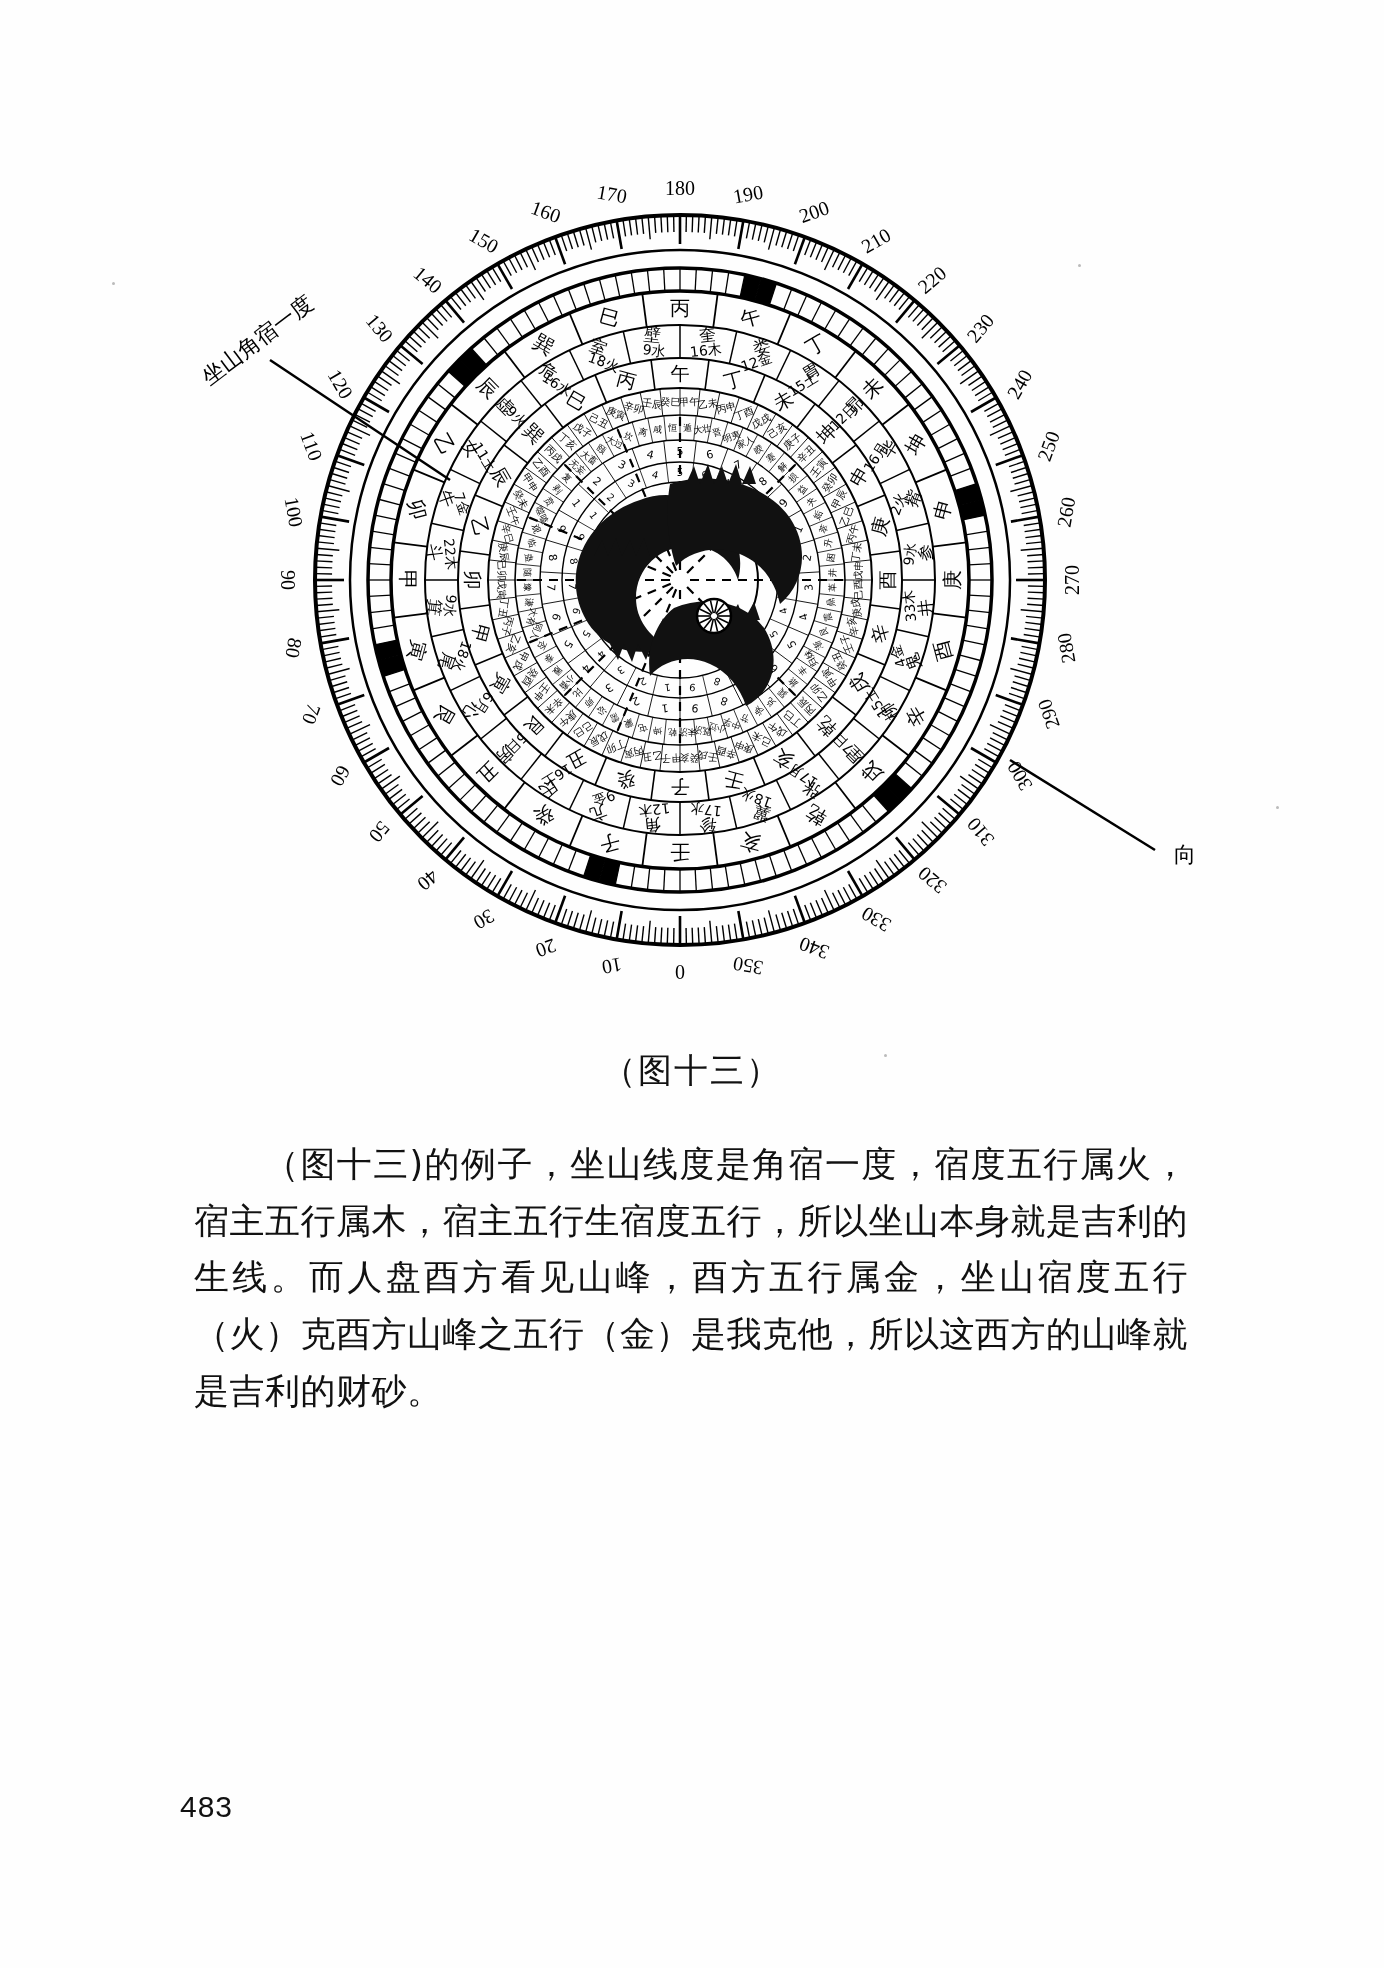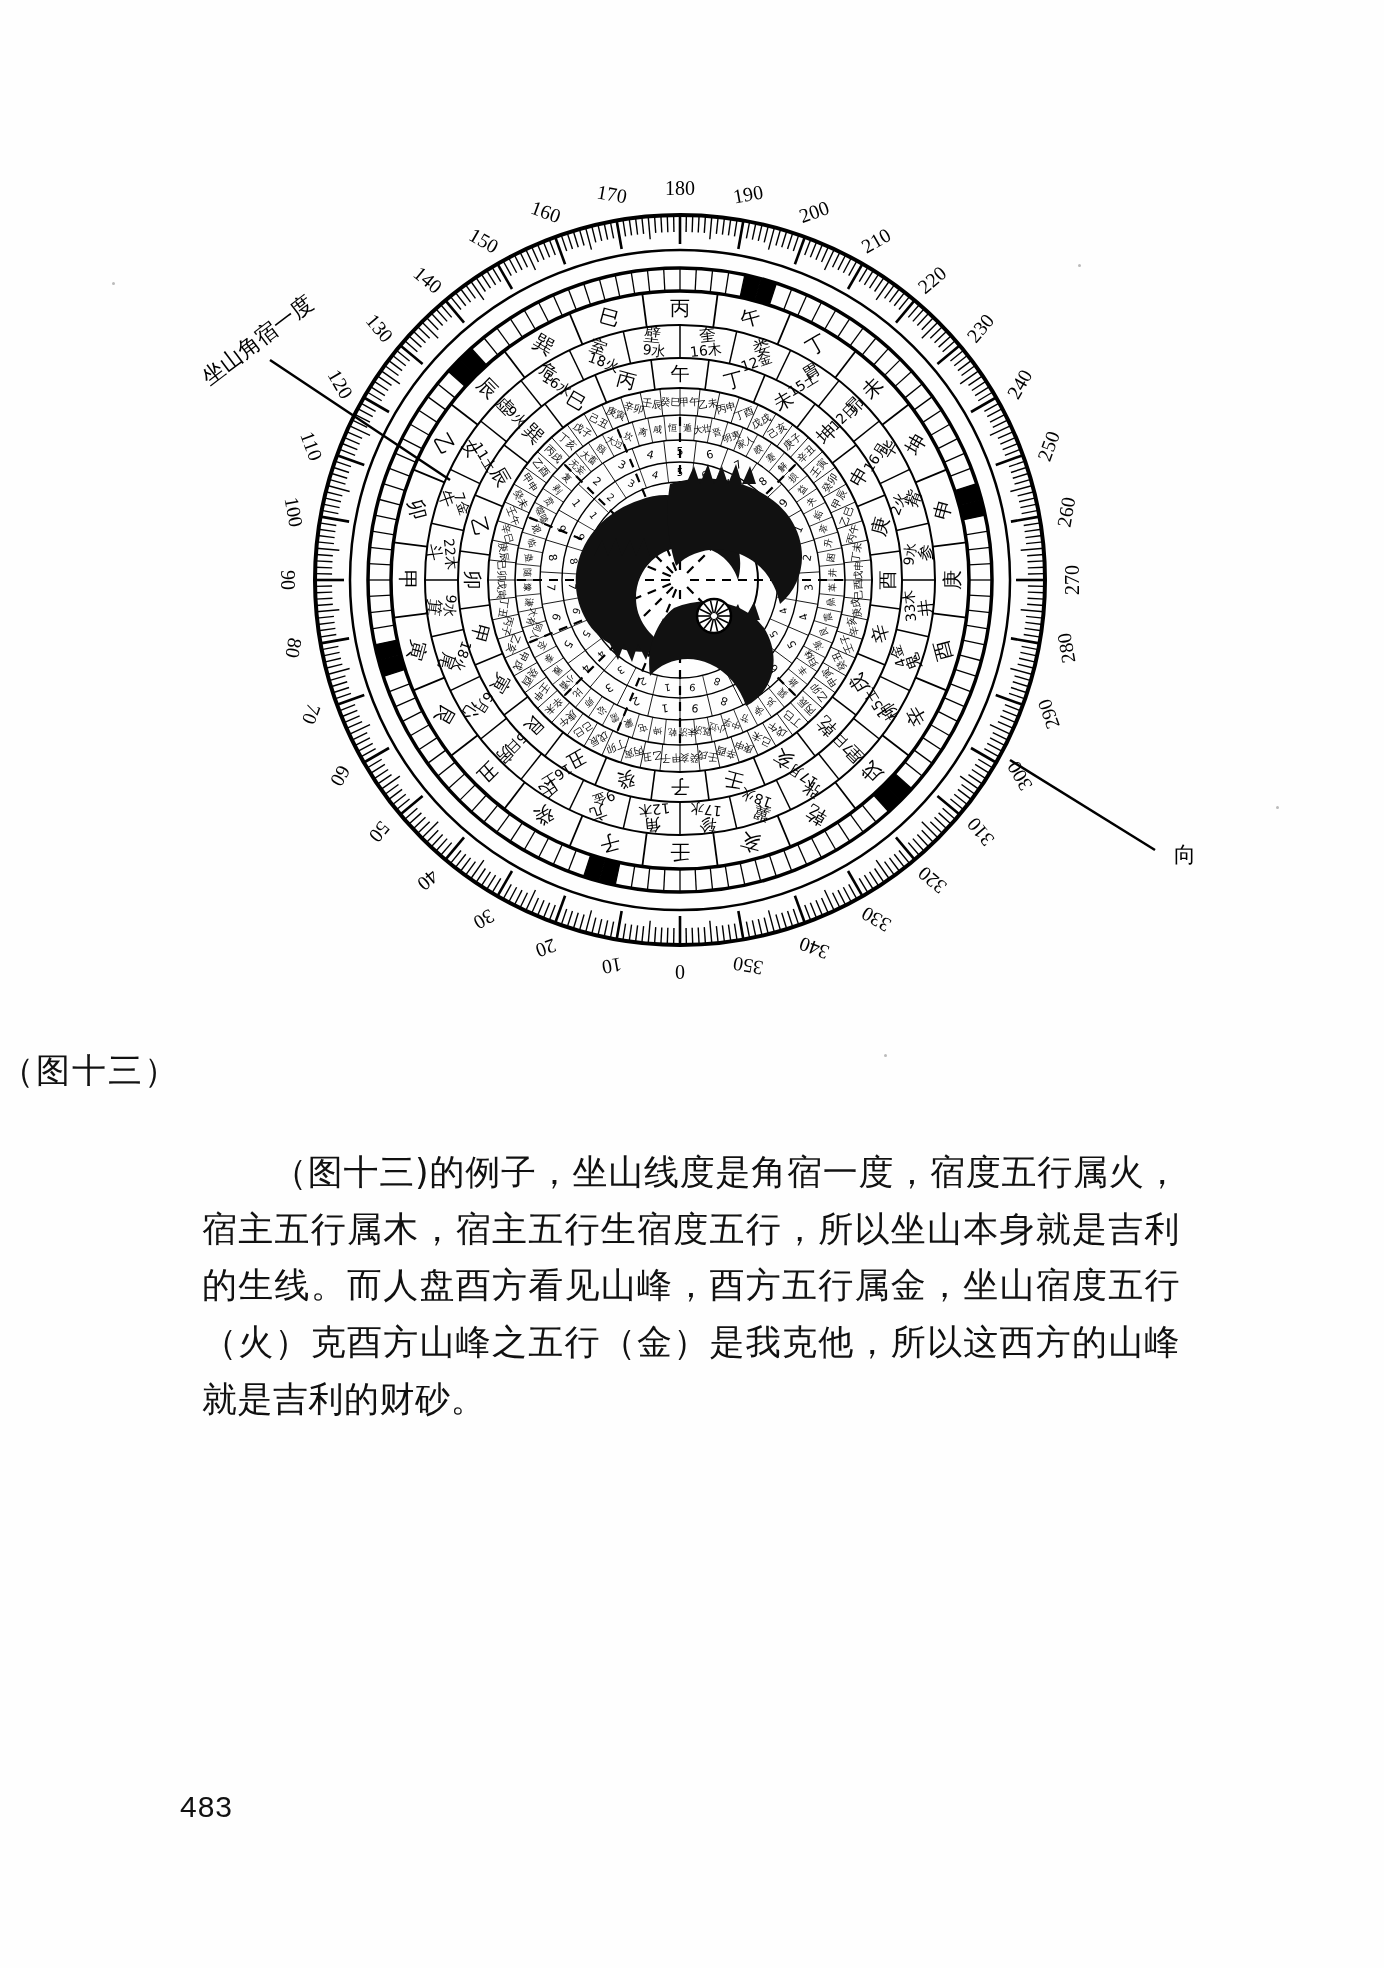--- a/index.html
+++ b/index.html
@@ -53,42 +53,42 @@
     font-size: 22px;
     fill: #000;
   }
 
   
   #figure-caption {
     position: absolute;
     left: 0;
     top: 1048px;
     width: 1384px;
-    text-align: left;
+    text-align: center;
     font-family: "DejaVu Sans", sans-serif;
     font-size: 34px;
     letter-spacing: 2px;
     color: #111;
   }
 
   
   #body-text {
     position: absolute;
     left: 186px;
     top: 1128px;
     width: 1010px;
     font-family: "DejaVu Sans", sans-serif;
     font-size: 35px;
     line-height: 1.62;
     color: #111;
     letter-spacing: 0.5px;
     text-align: justify;
   }
   #body-text p {
-    margin: 16px;
+    margin: 8px;
     text-indent: 2em;
   }
 
   #page-number {
     position: absolute;
     left: 180px;
     top: 1790px;
     font-family: "Liberation Sans", sans-serif;
     font-size: 30px;
     color: #111;

